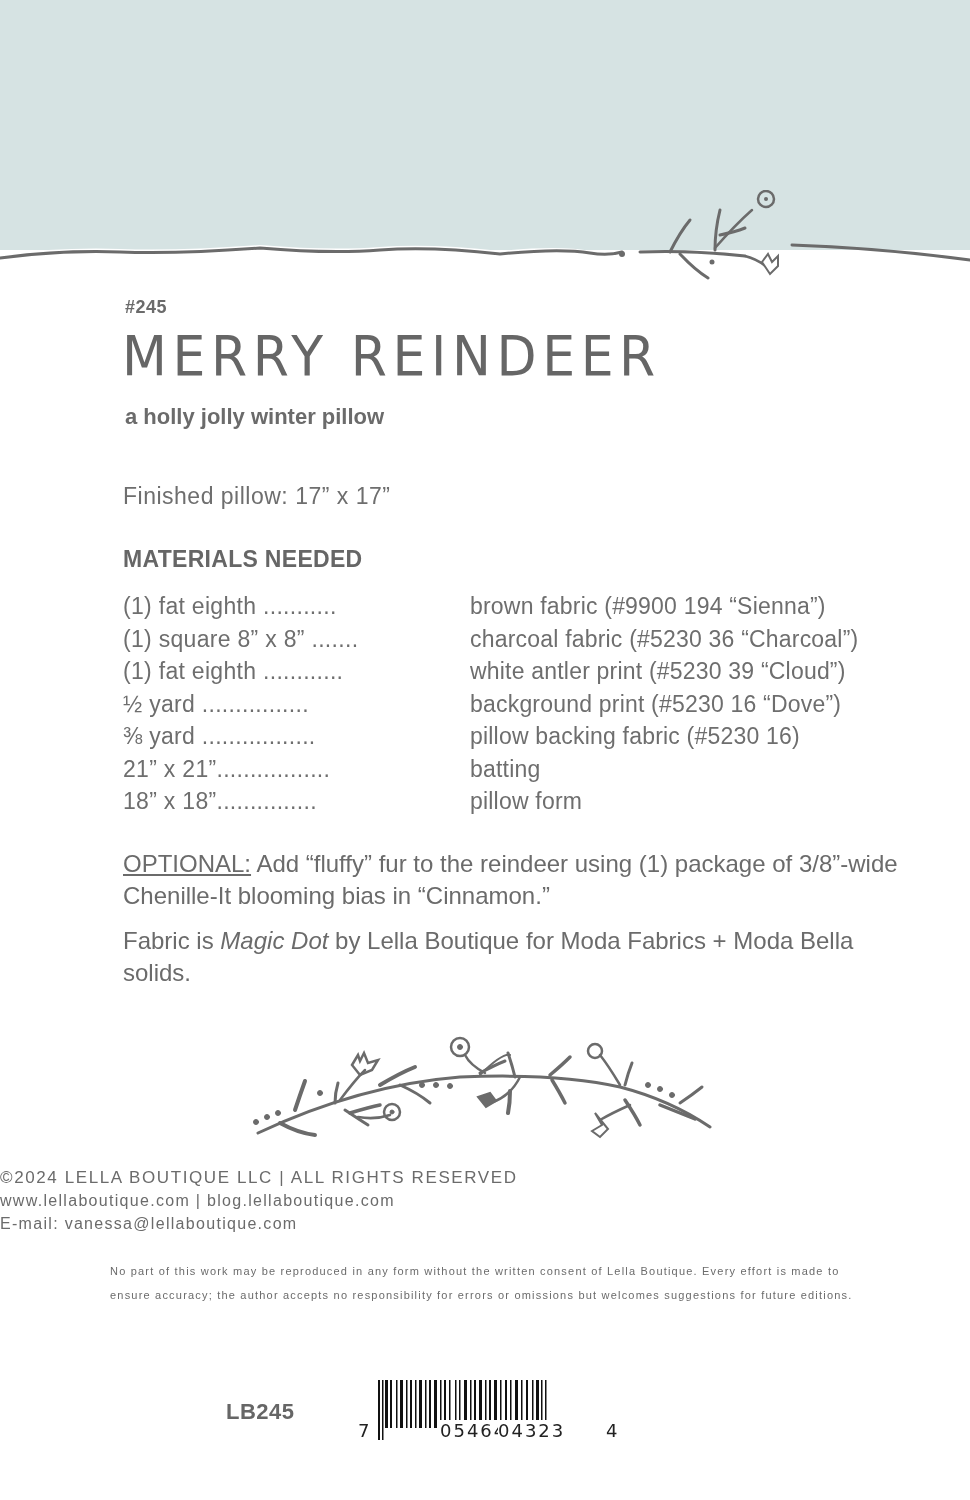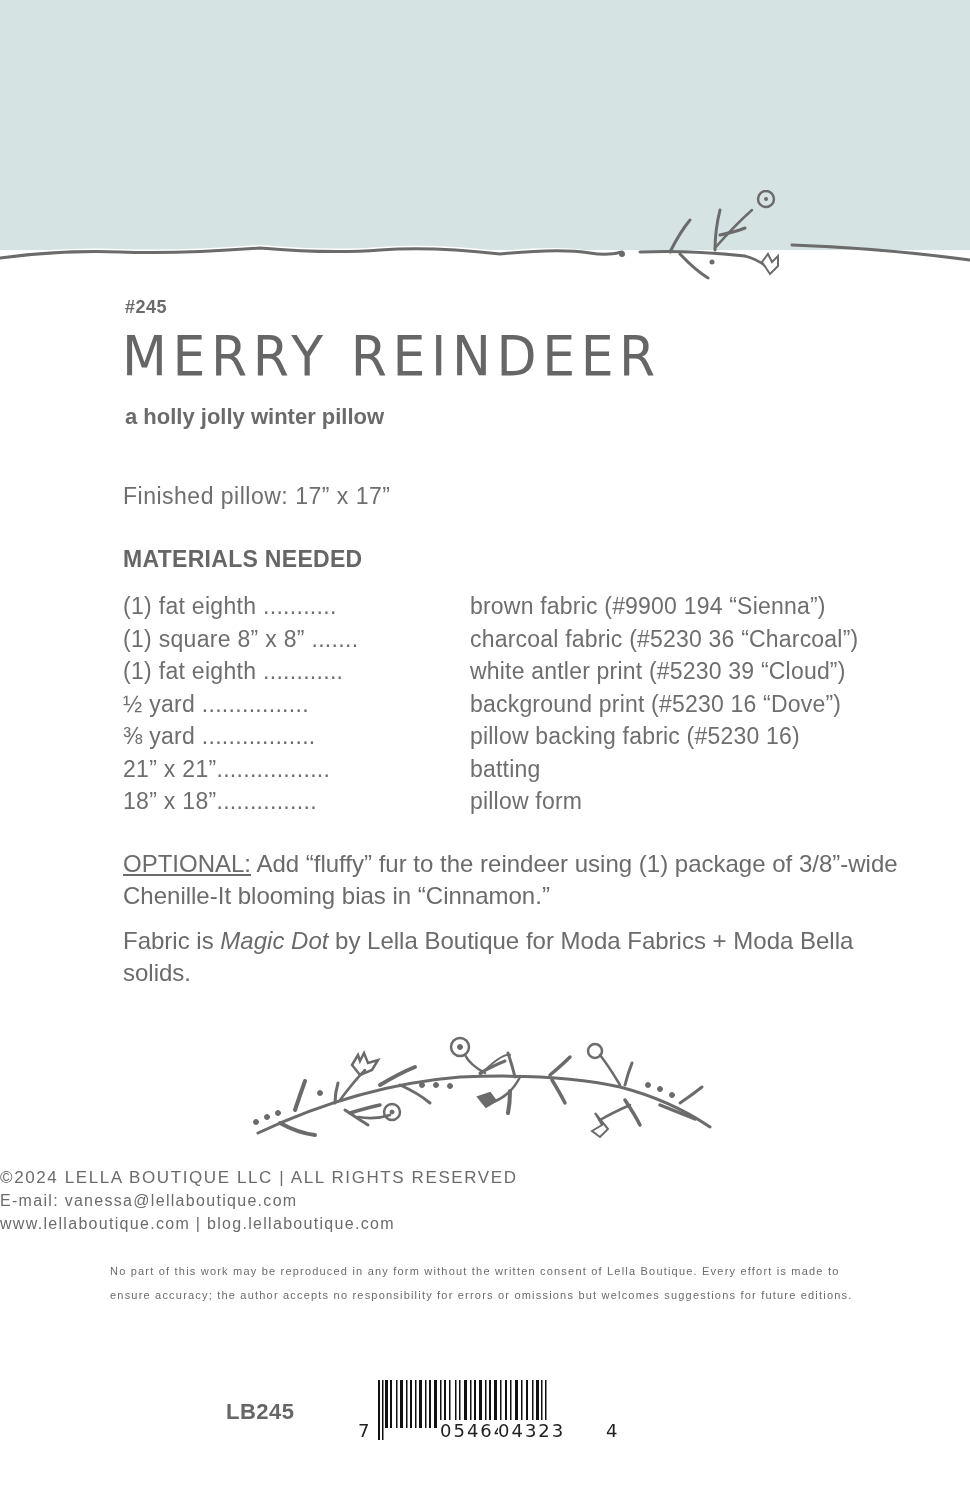--- a/index.html
+++ b/index.html
@@ -181,22 +181,22 @@
   <path d="M385 60 Q388 48 392 38" stroke-width="3"></path>
   <path d="M390 80 Q372 88 360 95" stroke-width="2.5"></path>
   <path d="M355 88 L362 100 L352 106 L360 112 L368 104 Z" stroke-width="2"></path>
   <path d="M385 75 Q395 90 400 100" stroke-width="3.5"></path>
   <path d="M420 80 Q440 88 455 94" stroke-width="3.5"></path>
   <path d="M440 78 Q452 70 462 62" stroke-width="3"></path>
 </svg>
 
 <div class="footer-block">
   <div class="copyright">©2024 LELLA BOUTIQUE LLC | ALL RIGHTS RESERVED</div>
+  <div>www.lellaboutique.com | blog.lellaboutique.com</div>
   <div>E-mail: vanessa@lellaboutique.com</div>
-  <div>www.lellaboutique.com | blog.lellaboutique.com</div>
 </div>
 
 <div class="disclaimer">No part of this work may be reproduced in any form without the written consent of Lella Boutique. Every effort is made to ensure accuracy; the author accepts no responsibility for errors or omissions but welcomes suggestions for future editions.</div>
 
 <div class="sku">LB245</div>
 
 <svg class="barcode" viewBox="0 0 260 66">
   <g fill="#111">
     <rect x="8" y="0" width="2" height="60"></rect>
       <rect x="12" y="0" width="1.5" height="60"></rect>

